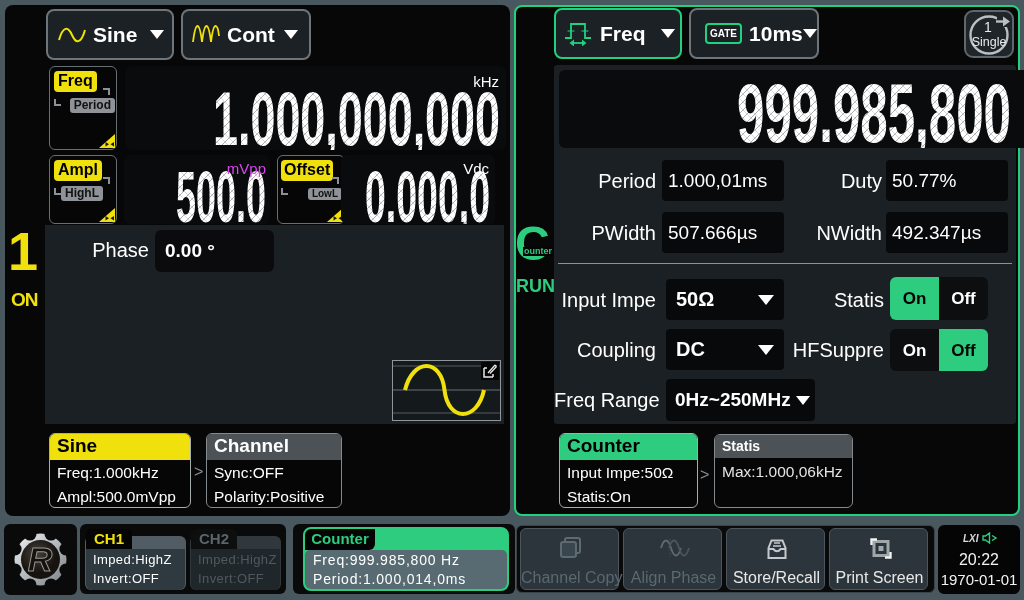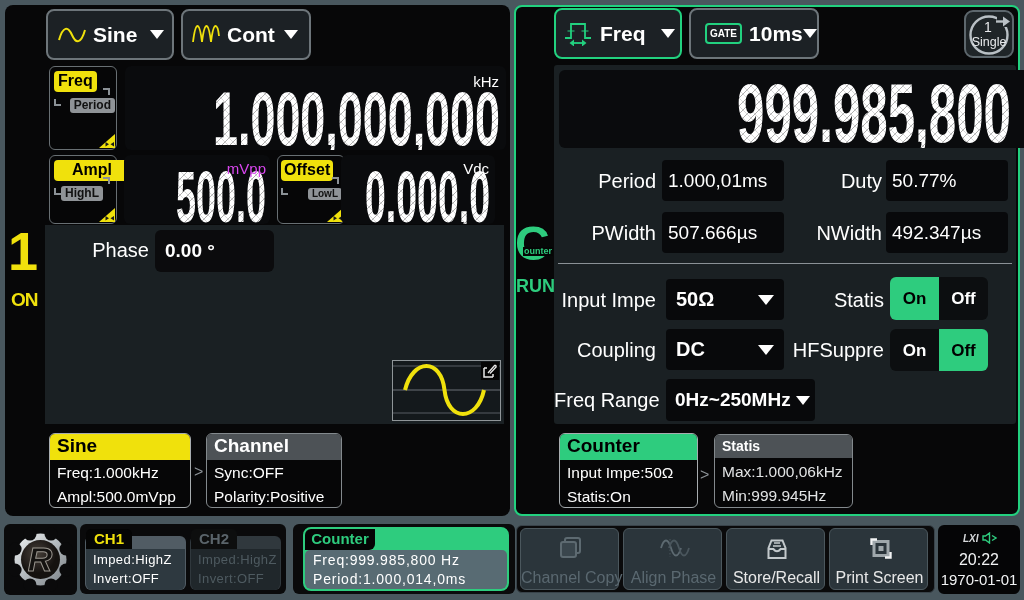--- a/index.html
+++ b/index.html
@@ -62,21 +62,21 @@
           <rect width="8" height="8" fill="#ffffff"></rect>
           <path d="M0 8 L8 0" stroke="#9a9a9a" stroke-width="0.8"></path>
             <path d="M0 0 L8 8" stroke="#b5b5b5" stroke-width="0.5"></path>
         </pattern>
       </defs>
       <text x="375" y="79" text-anchor="end" font-family="Liberation Sans" font-weight="bold" font-size="76" fill="url(#h1)" textLength="287" lengthAdjust="spacingAndGlyphs">1.000,000,000</text>
     </svg>
   </div>
 
   <div class="abs" style="left:44px; top:150px; width:68px; height:69px; border:1px solid #686f73; border-radius:6px; background:#060607;">
-    <span class="pill-y" style="font-size:16px; padding:1px 18px 2px; margin:4px 0 0 4px;">Ampl</span>
+    <span class="pill-y" style="font-size:16px; padding:1px 4px 2px; margin:4px 0 0 4px;">Ampl</span>
     <div class="cornerTR" style="right:6px; top:21px;"></div>
     <div class="cornerBL" style="left:4px; top:32px;"></div>
     <div style="text-align:right; margin-top:2px; margin-right:13px;"><span class="pill-g" style="font-size:12px; padding:0px 4px 1px;">HighL</span></div>
     <svg class="abs" style="right:1px; bottom:1px;" width="16" height="14" viewBox="0 0 16 14">
         <polygon points="16,0 16,14 0,14" fill="#f0e10c"></polygon>
         <path d="M6.5 8 l3.5 2.2 l-3.5 2.2 z M15 8 l-3.5 2.2 l3.5 2.2 z" fill="#1a1a1a"></path>
       </svg>
   </div>
 
   <div class="abs valbox" style="left:119px; top:150px; width:146px; height:69px;">
@@ -243,21 +243,20 @@
 
   <div class="abs" style="left:43px; top:426px; width:139px; height:75px; border:1px solid #a7acaf; border-radius:6px; background:#060607; overflow:hidden;">
     <div style="background:#2ecc7e; height:26px; color:#000; font-weight:bold; font-size:19px; padding:1px 0 0 7px;">Counter</div>
     <div style="color:#fff; font-size:15.5px; padding:4px 0 0 7px;">Input Impe:50Ω</div>
     <div style="color:#fff; font-size:15.5px; padding:6px 0 0 7px;">Statis:On</div>
   </div>
   <div class="abs" style="left:184px; top:459px; color:#8b9196; font-size:16px;">&gt;</div>
   <div class="abs" style="left:198px; top:427px; width:139px; height:74px; border:1px solid #83898d; border-radius:6px; background:#060607; overflow:hidden;">
     <div style="background:#4d5256; height:23px; color:#fff; font-weight:bold; font-size:14px; padding:3px 0 0 7px;">Statis</div>
     <div style="color:#e2e4e5; font-size:15.5px; padding:5px 0 0 7px;">Max:1.000,06kHz</div>
-    <div style="color:#e2e4e5; font-size:15.5px; padding:6px 0 0 7px;">Min:999.945Hz</div>
   </div>
 </div>
 
 <div class="tile" style="left:4px; top:524px; width:73px; height:71px;">
   <svg width="73" height="71" viewBox="0 0 73 71">
     <defs>
       <linearGradient id="gearg" x1="0" y1="0" x2="1" y2="1">
         <stop offset="0%" stop-color="#f2f4f5"></stop>
         <stop offset="45%" stop-color="#b9bfc3"></stop>
         <stop offset="100%" stop-color="#787f84"></stop>

